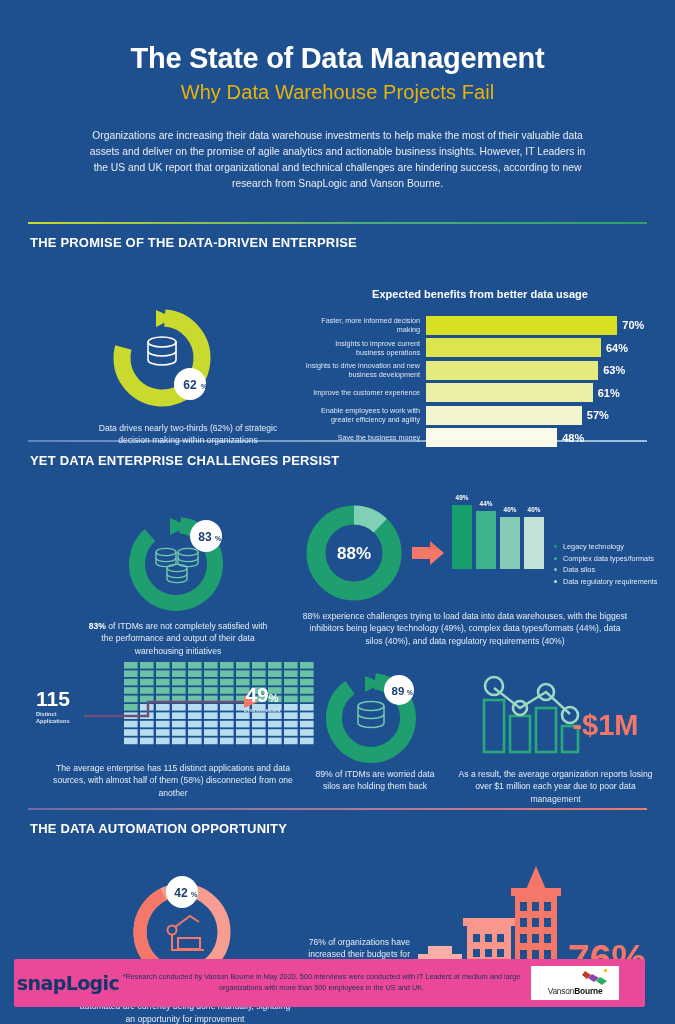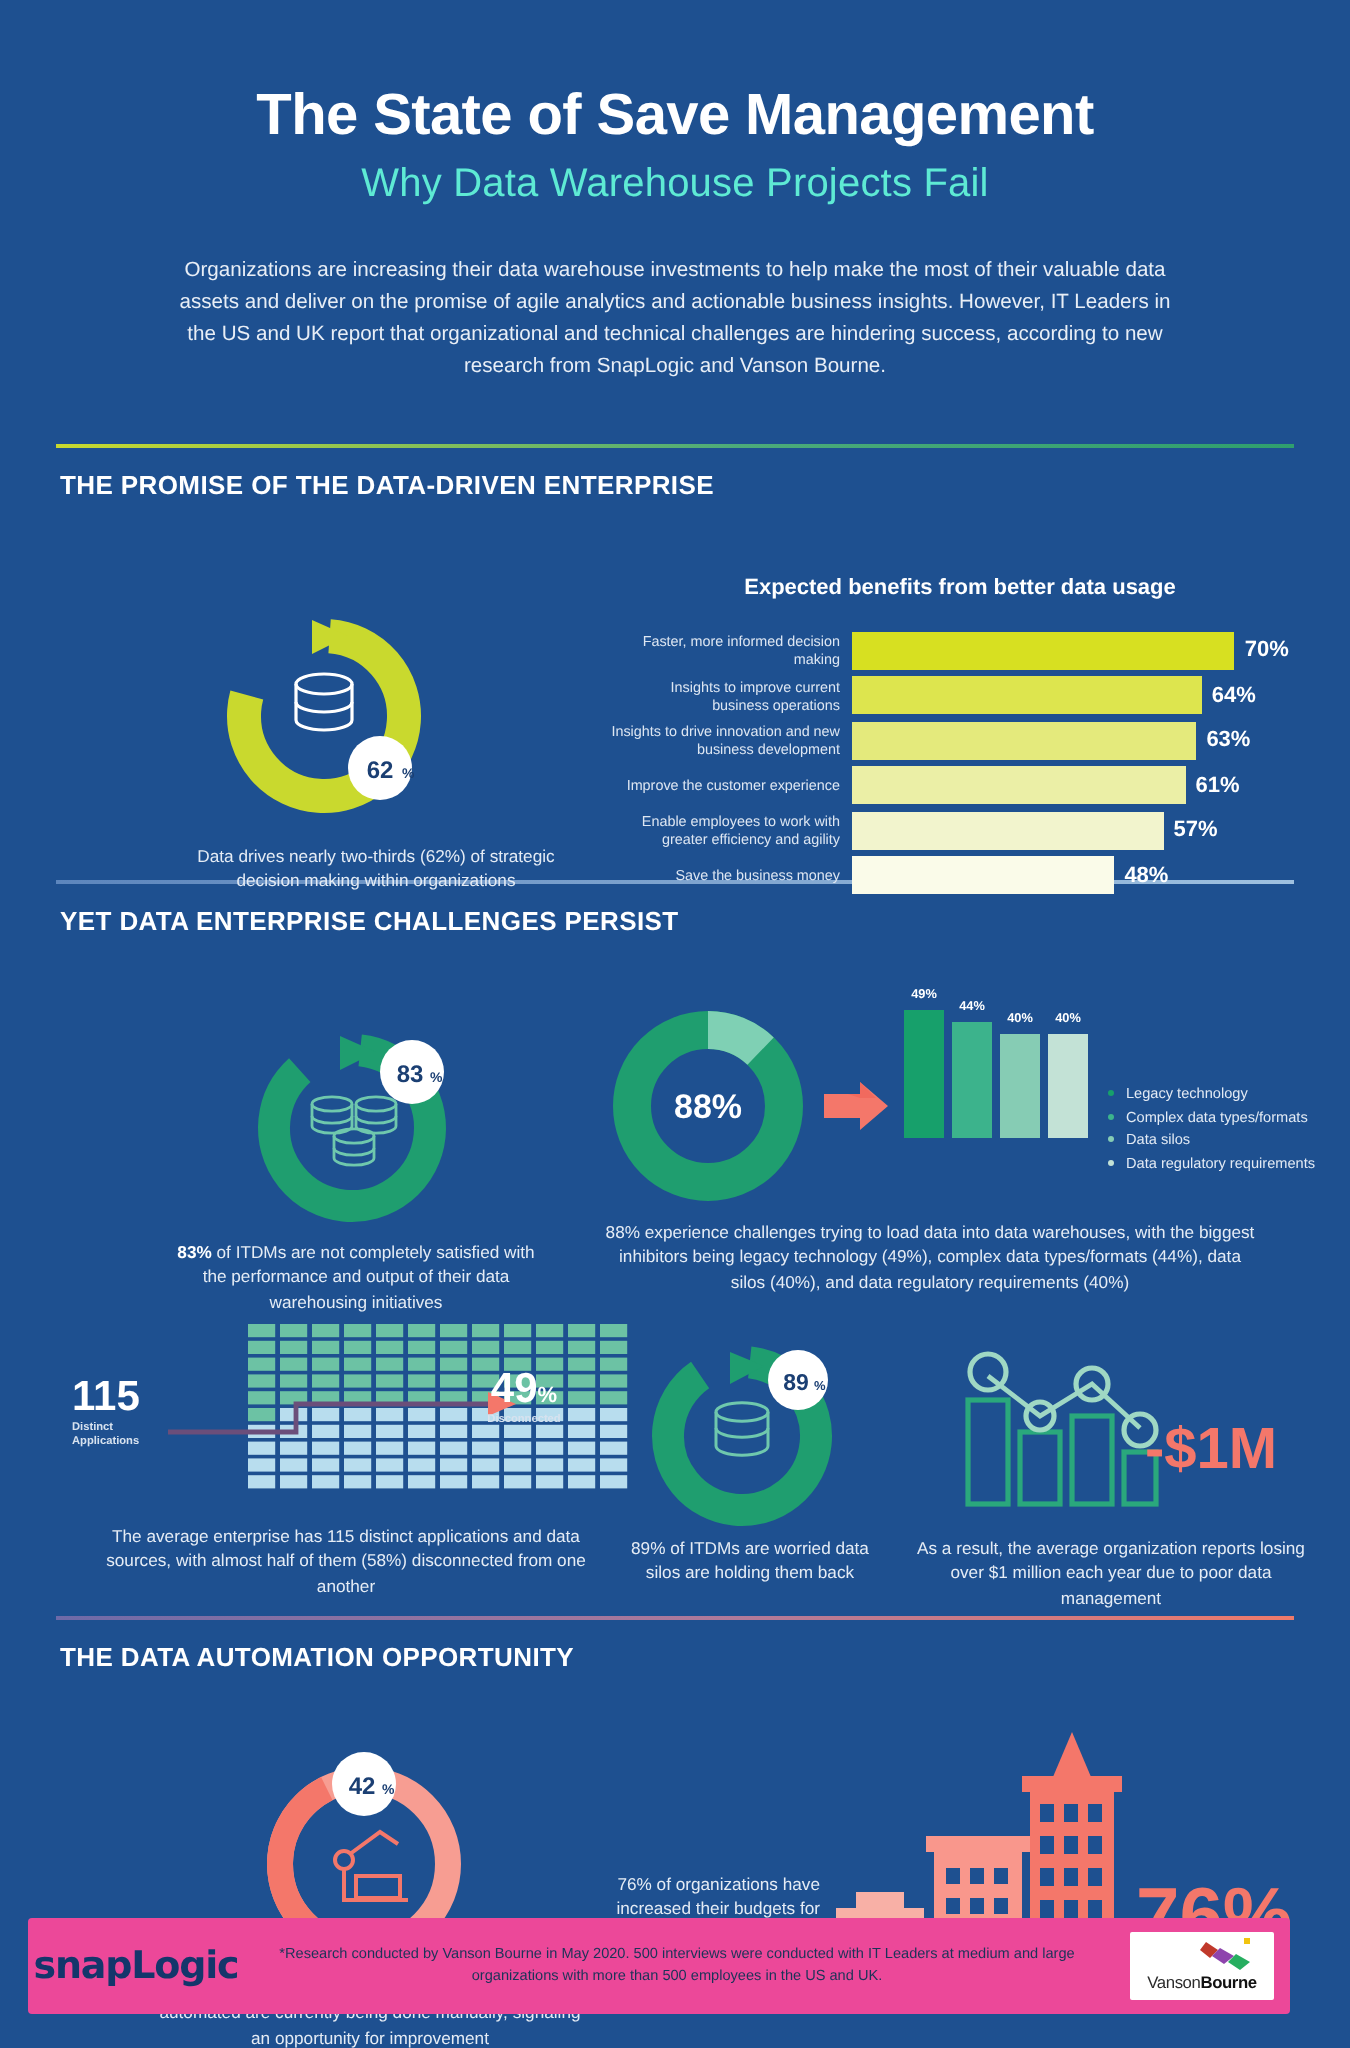--- a/index.html
+++ b/index.html
@@ -12,21 +12,21 @@
     position:relative;
   }
   .page{position:relative;width:675px;height:1024px;background:#1e5090;}
 
   
   .hero{padding-top:42px;text-align:center;}
   .hero h1{
     margin:0;font-size:29px;font-weight:bold;letter-spacing:-0.3px;color:#ffffff;
   }
   .hero h2{
-    margin:6px 0 0 0;font-size:20px;font-weight:normal;color:#5eead4;letter-spacing:0.1px;
+    margin:6px 0 0 0;font-size:20px;font-weight:normal;color:#eab308;letter-spacing:0.1px;
   }
   .intro{
     margin:24px auto 0 auto;width:500px;text-align:center;
     font-size:10.3px;line-height:1.55;color:#e8eef6;
   }
 
   
   .divider{height:2px;margin:0 28px;}
   .div-green{background:linear-gradient(to right,#c9d92e 0%,#4cab7a 55%,#2f9f6e 100%);}
   .div-blue{background:linear-gradient(to right,#5d86bd 0%,#9fc1e0 100%);}
@@ -96,33 +96,33 @@
     background:#ec4899;border-radius:2px;display:flex;align-items:center;
   }
   .sl-logo{
     width:108px;text-align:center;font-size:19px;font-weight:bold;color:#14366b;
     font-family:"DejaVu Sans", sans-serif;letter-spacing:-0.6px;
   }
   .foot-note{
     flex:1;font-size:7.3px;line-height:1.5;color:#1b3358;padding-right:10px;text-align:center;
   }
   .vb-logo{
-    width:72px;height:34px;background:#ffffff;margin-right:8px;border-radius:1px;
+    width:88px;height:34px;background:#ffffff;margin-right:26px;border-radius:1px;
     display:flex;align-items:flex-end;justify-content:center;position:relative;
   }
   .vb-text{font-size:8.4px;color:#2b2b2b;padding-bottom:4px;letter-spacing:-0.2px;}
   .vb-text b{color:#111;}
 </style>
 </head>
 <body>
 
 <div class="page">
 
   <div class="hero">
-    <h1>The State of Save Management</h1>
+    <h1>The State of Data Management</h1>
     <h2>Why Data Warehouse Projects Fail</h2>
     <div class="intro">Organizations are increasing their data warehouse investments to help make the most of their valuable data assets and deliver on the promise of agile analytics and actionable business insights. However, IT Leaders in the US and UK report that organizational and technical challenges are hindering success, according to new research from SnapLogic and Vanson Bourne.</div>
   </div>
 
   <div style="margin-top:30px;">
     <div class="divider div-green"></div>
     <div class="sec-title">THE PROMISE OF THE DATA-DRIVEN ENTERPRISE</div>
 
     <div id="promise">
 

